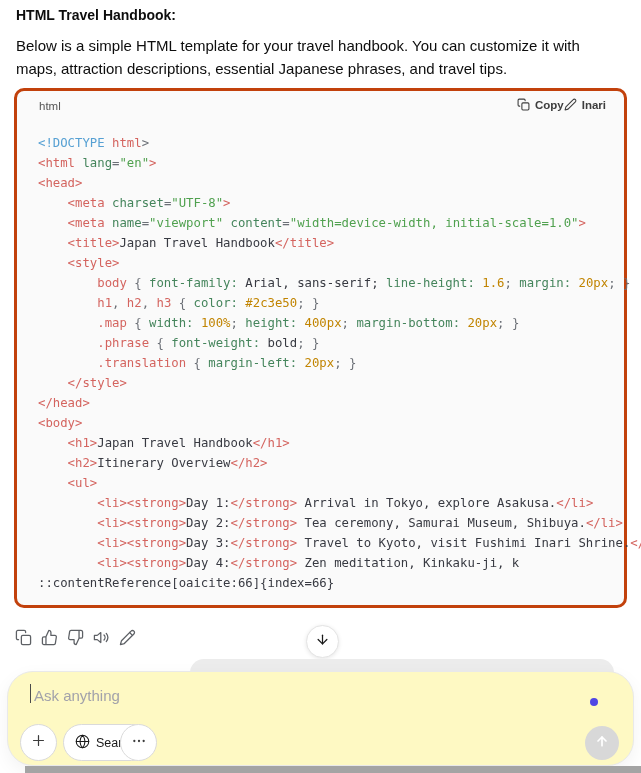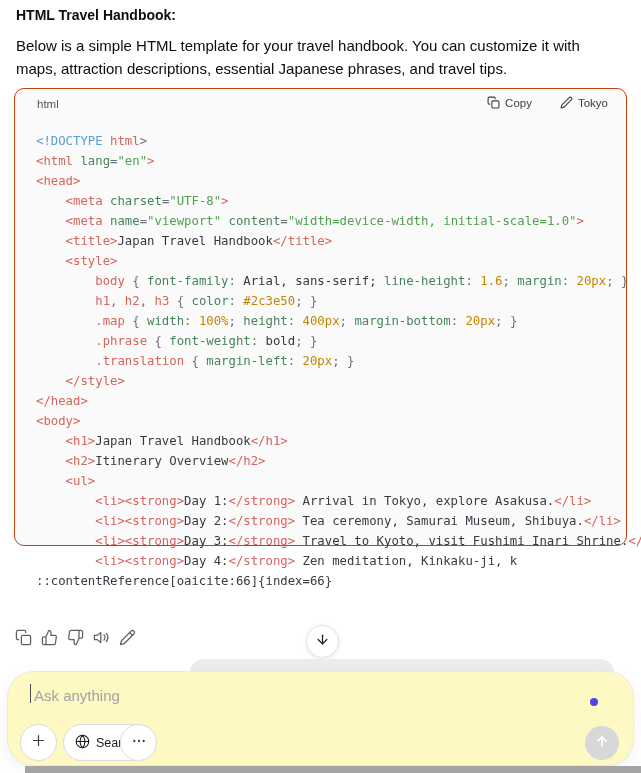--- a/index.html
+++ b/index.html
@@ -5,24 +5,24 @@
   html,body{margin:0;padding:0;background:#fff;}
   #stage{position:relative;width:641px;height:773px;background:#ffffff;overflow:hidden;
          font-family:"Liberation Sans",sans-serif;color:#0d0d0d;}
   .abs{position:absolute;}
 
   
   .msg-heading{left:16px;top:7px;font-size:14px;font-weight:700;}
   .msg-para{left:16px;top:34px;width:602px;font-size:15px;line-height:23px;}
 
   
-  .code-panel{left:14px;top:88px;width:613px;height:458px;background:#fafafa;
-              border:1px solid #c2410c;border-radius:10px;box-sizing:border-box;}
+  .code-panel{left:14px;top:88px;width:613px;height:520px;background:#fafafa;
+              border:3px solid #c2410c;border-radius:10px;box-sizing:border-box;}
   .code-lang{left:22px;top:9px;font-size:11.5px;color:#565656;}
-  .code-btns{right:18px;top:7px;display:flex;gap:28px;}
+  .code-btns{right:18px;top:7px;display:flex;font-weight:bold;}
   .code-btn{display:flex;align-items:center;gap:5px;font-size:11.5px;color:#3d3d3d;cursor:pointer;}
   .code-btn svg{display:block;}
   pre.code{left:21px;top:42px;margin:0;font-family:"DejaVu Sans Mono",monospace;
            font-size:12.3px;line-height:20px;white-space:pre;}
   .code-line{height:20px;}
 
   
   .actions{left:15px;top:629px;display:flex;gap:9px;align-items:center;}
   .action-btn{width:17px;height:17px;color:#5d6065;cursor:pointer;}
   .action-btn svg{display:block;}
@@ -70,21 +70,21 @@
             </svg>
         </span>
         <span>Copy</span>
       </div>
       <div class="code-btn">
         <span>
           <svg width="13" height="13" viewBox="0 0 24 24" fill="none" stroke="#3d3d3d" stroke-width="2" stroke-linecap="round" stroke-linejoin="round">
               <path d="M17 3a2.83 2.83 0 1 1 4 4L7.5 20.5 2 22l1.5-5.5L17 3z"></path>
             </svg>
         </span>
-        <span>Tokyo</span>
+        <span>Inari</span>
       </div>
     </div>
     <pre class="abs code"><div class="code-line"><span style="color: rgb(86, 160, 211);">&lt;!DOCTYPE </span><span style="color: rgb(212, 100, 95);">html</span><span style="color: rgb(107, 111, 118);">&gt;</span></div><div class="code-line"><span style="color: rgb(212, 100, 95);">&lt;html </span><span style="color: rgb(69, 133, 92);">lang</span><span style="color: rgb(107, 111, 118);">=</span><span style="color: rgb(80, 161, 79);">"en"</span><span style="color: rgb(212, 100, 95);">&gt;</span></div><div class="code-line"><span style="color: rgb(212, 100, 95);">&lt;head&gt;</span></div><div class="code-line"><span style="color: rgb(212, 100, 95);">    &lt;meta </span><span style="color: rgb(69, 133, 92);">charset</span><span style="color: rgb(107, 111, 118);">=</span><span style="color: rgb(80, 161, 79);">"UTF-8"</span><span style="color: rgb(212, 100, 95);">&gt;</span></div><div class="code-line"><span style="color: rgb(212, 100, 95);">    &lt;meta </span><span style="color: rgb(69, 133, 92);">name</span><span style="color: rgb(107, 111, 118);">=</span><span style="color: rgb(80, 161, 79);">"viewport"</span><span style="color: rgb(56, 58, 66);"> </span><span style="color: rgb(69, 133, 92);">content</span><span style="color: rgb(107, 111, 118);">=</span><span style="color: rgb(80, 161, 79);">"width=device-width, initial-scale=1.0"</span><span style="color: rgb(212, 100, 95);">&gt;</span></div><div class="code-line"><span style="color: rgb(212, 100, 95);">    &lt;title&gt;</span><span style="color: rgb(56, 58, 66);">Japan Travel Handbook</span><span style="color: rgb(212, 100, 95);">&lt;/title&gt;</span></div><div class="code-line"><span style="color: rgb(212, 100, 95);">    &lt;style&gt;</span></div><div class="code-line"><span style="color: rgb(212, 100, 95);">        body</span><span style="color: rgb(107, 111, 118);"> { </span><span style="color: rgb(69, 133, 92);">font-family:</span><span style="color: rgb(56, 58, 66);"> Arial, sans-serif; </span><span style="color: rgb(69, 133, 92);">line-height:</span><span style="color: rgb(193, 132, 1);"> 1.6</span><span style="color: rgb(107, 111, 118);">; </span><span style="color: rgb(69, 133, 92);">margin:</span><span style="color: rgb(193, 132, 1);"> 20px</span><span style="color: rgb(107, 111, 118);">; }</span></div><div class="code-line"><span style="color: rgb(212, 100, 95);">        h1</span><span style="color: rgb(107, 111, 118);">, </span><span style="color: rgb(212, 100, 95);">h2</span><span style="color: rgb(107, 111, 118);">, </span><span style="color: rgb(212, 100, 95);">h3</span><span style="color: rgb(107, 111, 118);"> { </span><span style="color: rgb(69, 133, 92);">color:</span><span style="color: rgb(193, 132, 1);"> #2c3e50</span><span style="color: rgb(107, 111, 118);">; }</span></div><div class="code-line"><span style="color: rgb(212, 100, 95);">        .map</span><span style="color: rgb(107, 111, 118);"> { </span><span style="color: rgb(69, 133, 92);">width:</span><span style="color: rgb(193, 132, 1);"> 100%</span><span style="color: rgb(107, 111, 118);">; </span><span style="color: rgb(69, 133, 92);">height:</span><span style="color: rgb(193, 132, 1);"> 400px</span><span style="color: rgb(107, 111, 118);">; </span><span style="color: rgb(69, 133, 92);">margin-bottom:</span><span style="color: rgb(193, 132, 1);"> 20px</span><span style="color: rgb(107, 111, 118);">; }</span></div><div class="code-line"><span style="color: rgb(212, 100, 95);">        .phrase</span><span style="color: rgb(107, 111, 118);"> { </span><span style="color: rgb(69, 133, 92);">font-weight:</span><span style="color: rgb(56, 58, 66);"> bold</span><span style="color: rgb(107, 111, 118);">; }</span></div><div class="code-line"><span style="color: rgb(212, 100, 95);">        .translation</span><span style="color: rgb(107, 111, 118);"> { </span><span style="color: rgb(69, 133, 92);">margin-left:</span><span style="color: rgb(193, 132, 1);"> 20px</span><span style="color: rgb(107, 111, 118);">; }</span></div><div class="code-line"><span style="color: rgb(212, 100, 95);">    &lt;/style&gt;</span></div><div class="code-line"><span style="color: rgb(212, 100, 95);">&lt;/head&gt;</span></div><div class="code-line"><span style="color: rgb(212, 100, 95);">&lt;body&gt;</span></div><div class="code-line"><span style="color: rgb(212, 100, 95);">    &lt;h1&gt;</span><span style="color: rgb(56, 58, 66);">Japan Travel Handbook</span><span style="color: rgb(212, 100, 95);">&lt;/h1&gt;</span></div><div class="code-line"><span style="color: rgb(212, 100, 95);">    &lt;h2&gt;</span><span style="color: rgb(56, 58, 66);">Itinerary Overview</span><span style="color: rgb(212, 100, 95);">&lt;/h2&gt;</span></div><div class="code-line"><span style="color: rgb(212, 100, 95);">    &lt;ul&gt;</span></div><div class="code-line"><span style="color: rgb(212, 100, 95);">        &lt;li&gt;&lt;strong&gt;</span><span style="color: rgb(56, 58, 66);">Day 1:</span><span style="color: rgb(212, 100, 95);">&lt;/strong&gt;</span><span style="color: rgb(56, 58, 66);"> Arrival in Tokyo, explore Asakusa.</span><span style="color: rgb(212, 100, 95);">&lt;/li&gt;</span></div><div class="code-line"><span style="color: rgb(212, 100, 95);">        &lt;li&gt;&lt;strong&gt;</span><span style="color: rgb(56, 58, 66);">Day 2:</span><span style="color: rgb(212, 100, 95);">&lt;/strong&gt;</span><span style="color: rgb(56, 58, 66);"> Tea ceremony, Samurai Museum, Shibuya.</span><span style="color: rgb(212, 100, 95);">&lt;/li&gt;</span></div><div class="code-line"><span style="color: rgb(212, 100, 95);">        &lt;li&gt;&lt;strong&gt;</span><span style="color: rgb(56, 58, 66);">Day 3:</span><span style="color: rgb(212, 100, 95);">&lt;/strong&gt;</span><span style="color: rgb(56, 58, 66);"> Travel to Kyoto, visit Fushimi Inari Shrine.</span><span style="color: rgb(212, 100, 95);">&lt;/li&gt;</span></div><div class="code-line"><span style="color: rgb(212, 100, 95);">        &lt;li&gt;&lt;strong&gt;</span><span style="color: rgb(56, 58, 66);">Day 4:</span><span style="color: rgb(212, 100, 95);">&lt;/strong&gt;</span><span style="color: rgb(56, 58, 66);"> Zen meditation, Kinkaku-ji, k</span></div><div class="code-line"><span style="color: rgb(56, 58, 66);">::contentReference[oaicite:66]{index=66}</span></div></pre>
   </div>
 
   <div class="abs actions">
     <span class="action-btn"><span><svg width="17" height="17" viewBox="0 0 24 24" fill="none" stroke="currentColor" stroke-width="1.8" stroke-linecap="round" stroke-linejoin="round">
             <rect x="9" y="9" width="13" height="13" rx="2"></rect>
             <path d="M5 15H4a2 2 0 0 1-2-2V4a2 2 0 0 1 2-2h9a2 2 0 0 1 2 2v1"></path>
           </svg></span></span>

